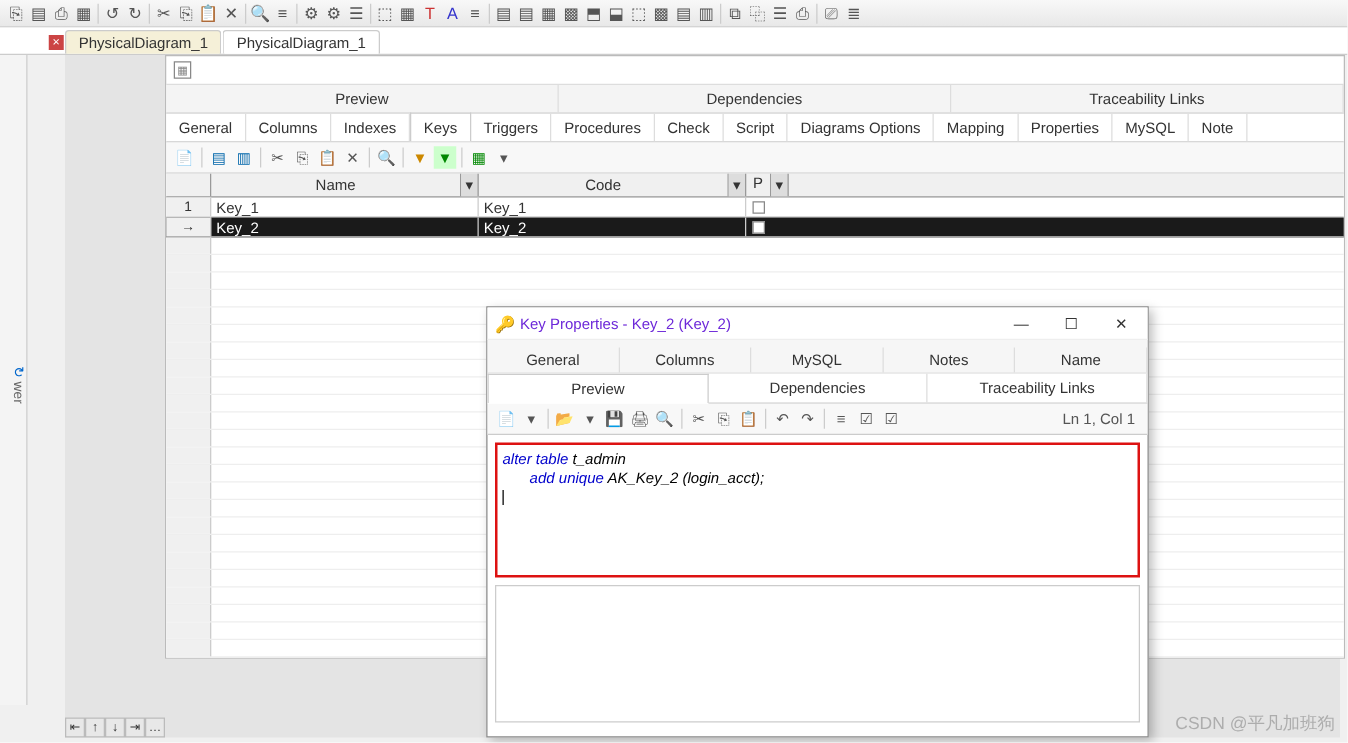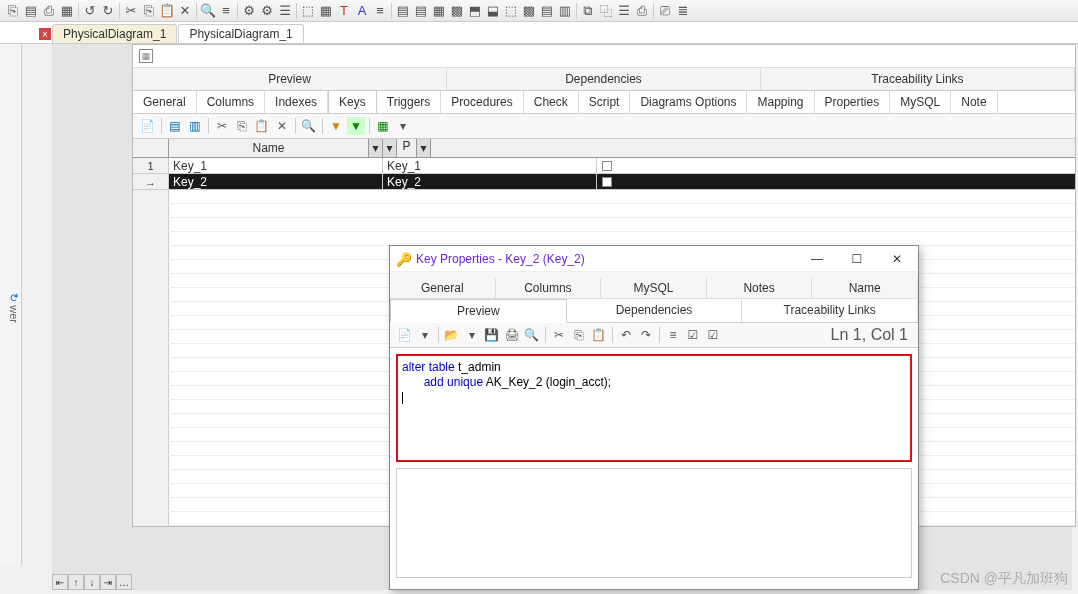--- a/index.html
+++ b/index.html
@@ -55,23 +55,23 @@
 .kd-wbtns { display:flex; gap:10px;}
 .kd-wbtn { width:30px; height:20px; display:flex;align-items:center;justify-content:center; font-size:12px;}
 
 .kd-tabs1 { display:flex; background:#f6f6f6; border-bottom:1px solid #ddd; padding-top:6px;}
 .kd-tab1 { flex:1; text-align:center; padding:3px 0; border-right:1px solid #ddd;}
 .kd-tabs2 { display:flex; background:#fff; border-bottom:1px solid #ccc;}
 .kd-tab2 { flex:1; text-align:center; padding:4px 0; border-right:1px solid #ddd;}
 .kd-tab2.active { background:#fff; border:1px solid #ccc; border-bottom:1px solid #fff; margin-bottom:-1px;}
 
 .kd-toolbar { display:flex; align-items:center; gap:2px; padding:3px 6px; background:#f8f8f8; border-bottom:1px solid #ccc;}
-.kd-status { margin-left:auto; color:#555; font-size:16px; padding-right:4px;padding-left:40px;}
-
-.kd-editor-wrap { border:2px solid #d11; margin:6px; padding:4px; background:#fff; height:108px; position:relative;}
+.kd-status { margin-left:auto; color:#555; font-size:12px; padding-right:4px;padding-left:40px;}
+
+.kd-editor-wrap { border:2px solid #d11; margin:6px; padding:4px; background:#fff; height:108px; position:relative;font-style:italic;}
 .kd-editor { font-family: Consolas, monospace; font-size:12px; line-height:15px; white-space:pre; color:#000;}
 .kw-blue { color:#0000cc; }
 .kd-cursor { width:1px; height:12px; background:#000; display:inline-block; vertical-align:middle;}
 .kd-editor-scroll { border:1px solid #ccc; margin:0 6px 6px 6px; height:110px; background:#fff; position:relative;}
 
 .watermark { position:absolute; right:10px; bottom:6px; font-size:14px; color:rgba(150,150,150,0.7); font-family:sans-serif;}
 .bottom-ctrls { position:absolute; left:0; bottom:0; display:flex;}
 .bottom-ctrls .bcb { width:16px;height:16px; background:#e8e8e8; border:1px solid #bbb;display:flex;align-items:center;justify-content:center;font-size:10px;}
 </style>
 </head>
@@ -175,20 +175,21 @@
         <span class="gtsep"></span>
       <span class="gtbtn" style="color:#080">▦</span>
       <span class="gtbtn">▾</span>
     </div>
 
     <div class="grid">
       <div class="grid-header">
         <div class="gh-rownum"></div>
         <div class="gh-name">Name</div>
         <div class="gh-dd">▾</div>
+        <div class="gh-code">Code</div>
         <div class="gh-dd">▾</div>
         <div class="gh-p">P</div>
         <div class="gh-dd">▾</div>
       </div>
       <div class="grid-row">
         <div class="gr-rownum">1</div>
         <div class="gr-cell gr-name">Key_1</div>
         <div class="gr-cell gr-code">Key_1</div>
         <div class="gr-p">
             <span class="chk"></span>

